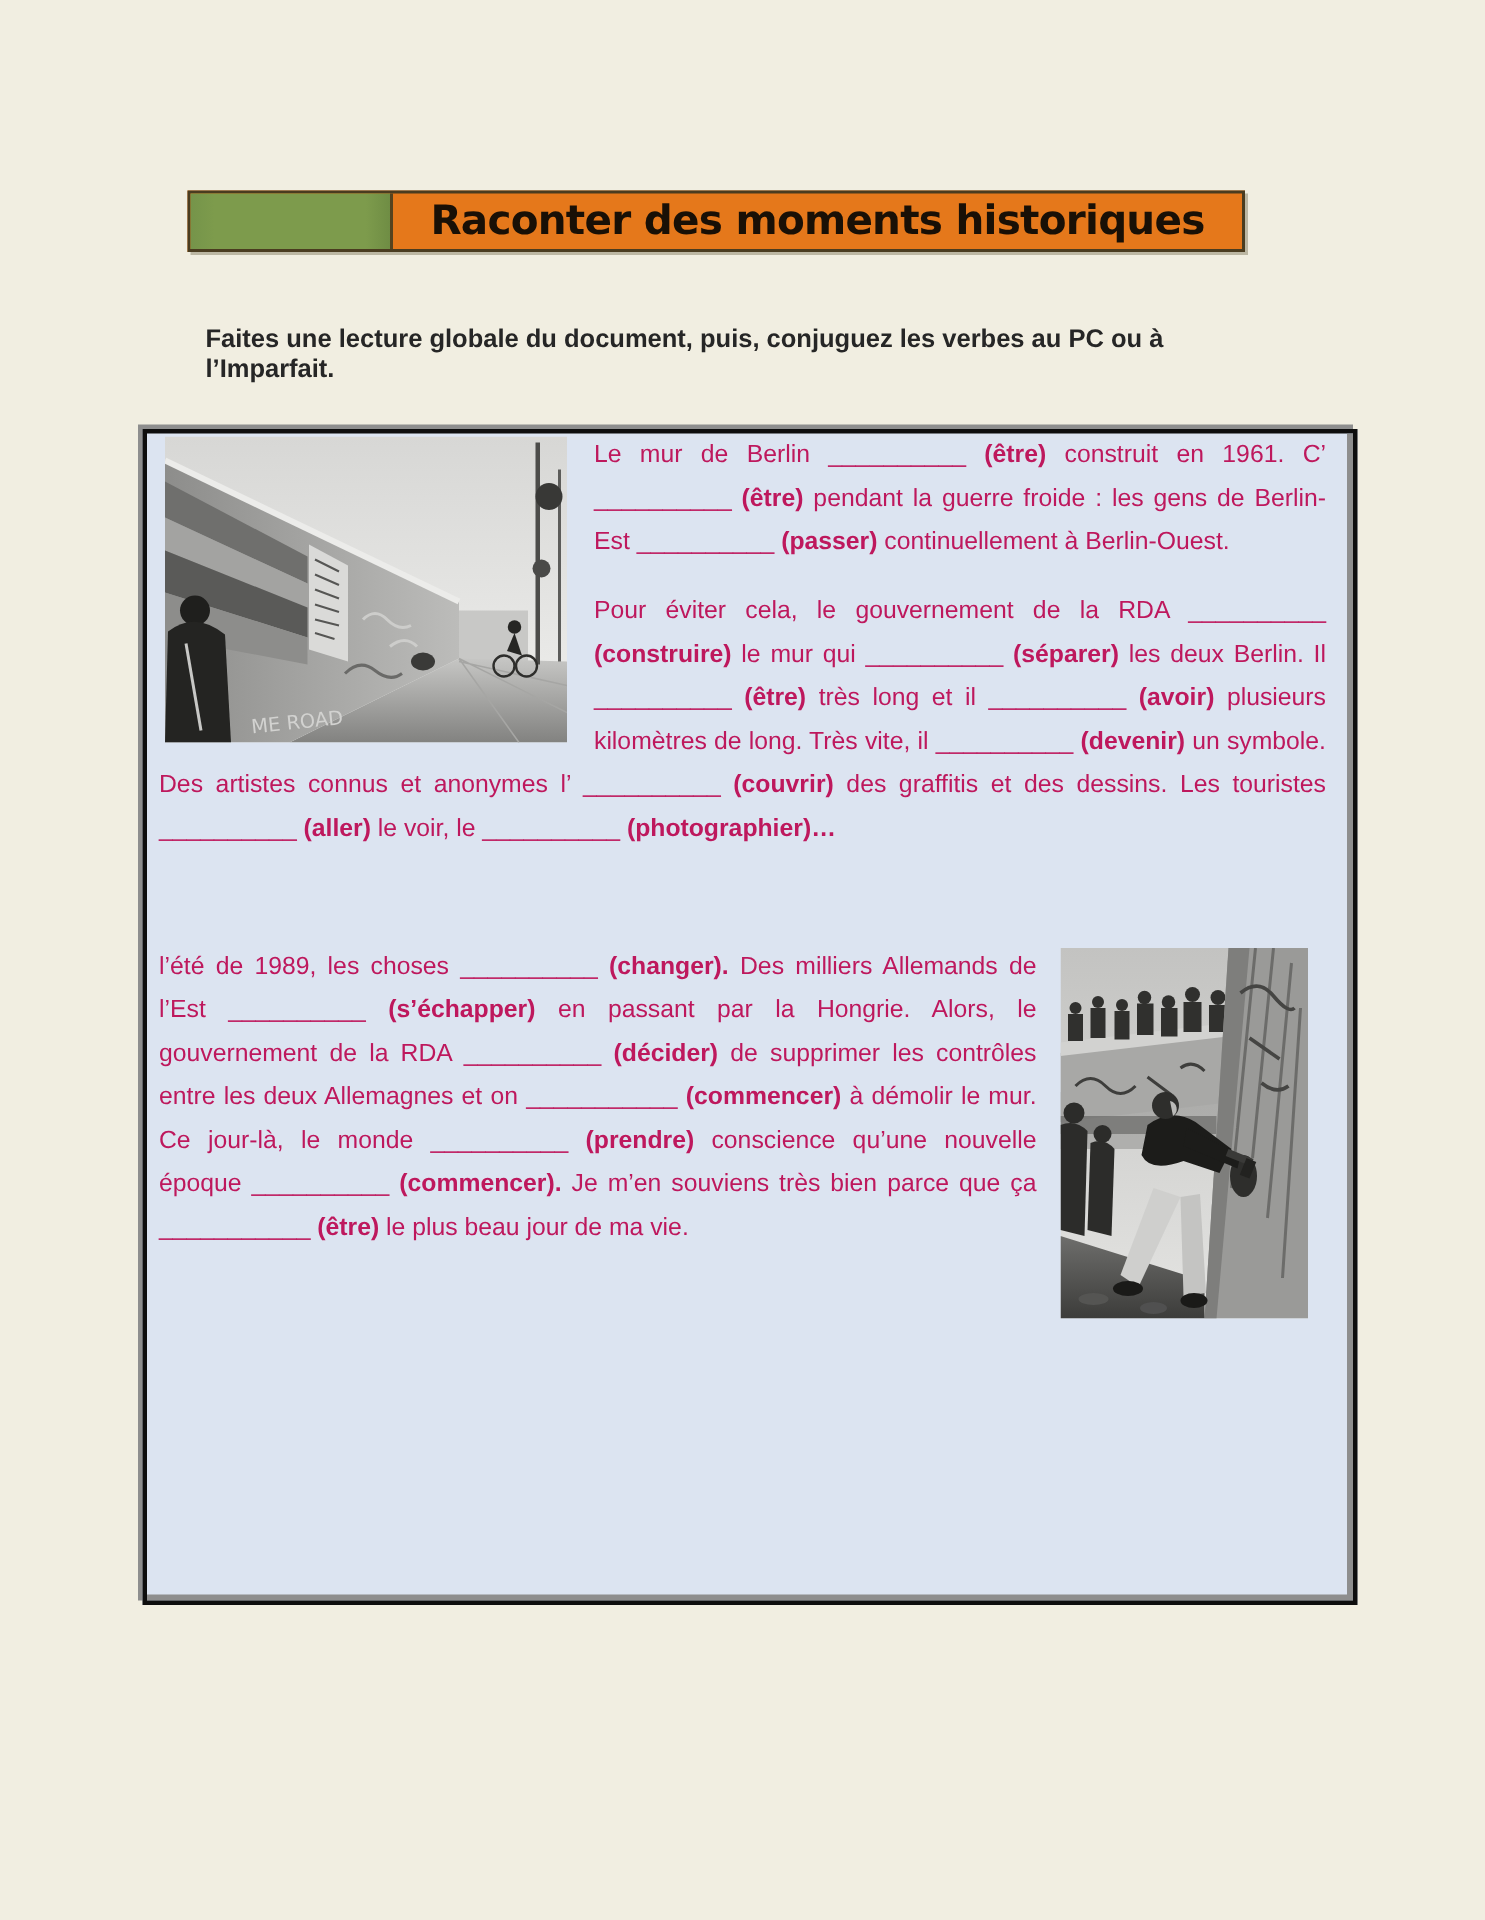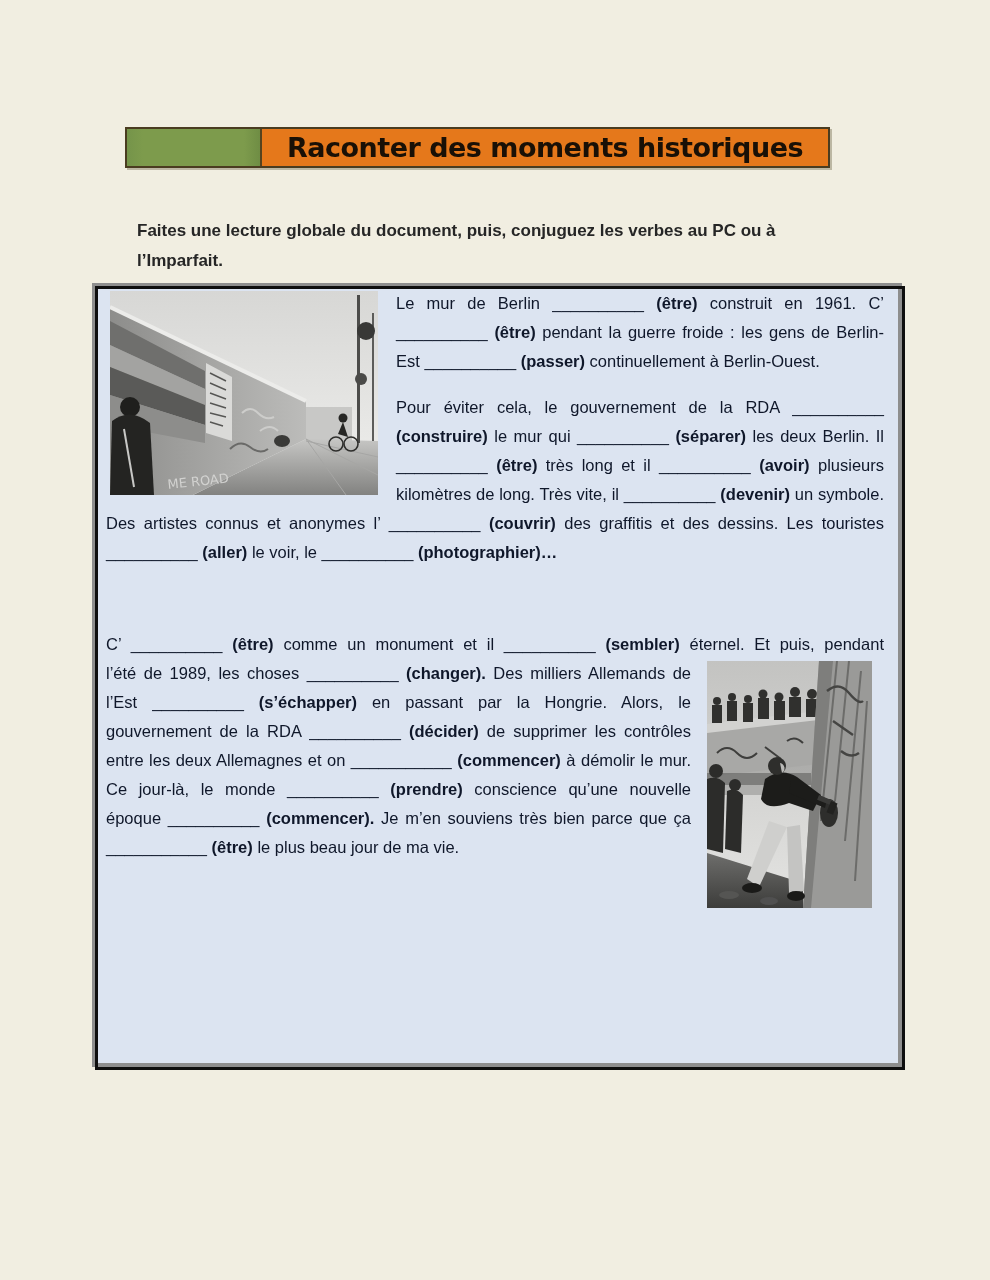--- a/index.html
+++ b/index.html
@@ -31,21 +31,21 @@
     flex:1; display:flex; align-items:center; justify-content:center;
     font-family:"DejaVu Sans","Liberation Sans",sans-serif;
     font-weight:800; font-size:27px; letter-spacing:-0.5px;
     color:#191006;
   }
 
   
   .instructions {
     position:absolute; left:137px; top:216px;
     width:695px;
-    font-weight:bold; font-size:17px; line-height:30px;
+    font-weight:bold; font-size:17px; line-height:20px;
     color:#262626;
   }
 
   
   .worksheet {
     position:absolute; left:95px; top:286px;
     width:810px; min-height:784px;
     background:#dce4f1;
     border:3px solid #0e0e0e;
     box-shadow:-3px -3px 0 #8e8e8e, inset -4px -4px 0 #8e8e8e;
@@ -53,21 +53,21 @@
   }
   .doc-title {
     margin:40px 0 22px 0;
     text-align:center;
     font-size:40px; line-height:46px; font-weight:bold;
     color:#111;
   }
   .para {
     font-size:16.5px; line-height:29px;
     text-align:justify;
-    color:#0f172a;
+    color:#be185d;
     margin:0 0 17px 0;
   }
   .para b { font-weight:bold; }
   .intro-line { text-align:justify; text-align-last:justify; margin:0; }
   .section-2 { margin-top:46px; }
   .flow2::after, .section-1::after { content:""; display:block; clear:both; }
 
   .photo { display:block; }
   .photo-left {
     float:left; width:268px; height:204px;
@@ -137,21 +137,20 @@
           <circle cx="20" cy="116" r="10" fill="#1f1f1d"></circle>
           <path d="M2,130 q18,-14 38,2 l4,72 L0,204 Z" fill="#242422"></path>
           <path d="M14,138 l10,58" stroke="#c8c8c6" stroke-width="2" fill="none"></path>
         </svg>
       </span>
       <p class="para"><span>Le mur de Berlin __________ </span><b>(être)</b><span> construit en 1961. C’ __________ </span><b>(être)</b><span> pendant la guerre froide : les gens de Berlin-Est __________ </span><b>(passer)</b><span> continuellement à Berlin-Ouest.</span></p>
       <p class="para"><span> Pour éviter cela, le gouvernement de la RDA __________ </span><b>(construire)</b><span> le mur qui __________ </span><b>(séparer)</b><span> les deux Berlin. Il __________ </span><b>(être)</b><span> très long et il __________ </span><b>(avoir)</b><span> plusieurs kilomètres de long. Très vite, il __________ </span><b>(devenir)</b><span> un symbole. Des artistes connus et anonymes l’ __________ </span><b>(couvrir)</b><span> des graffitis et des dessins. Les touristes __________ </span><b>(aller)</b><span> le voir, le __________ </span><b>(photographier)…</b></p>
     </div>
 
     <div class="section-2">
-      <p class="para intro-line"><span>C’ __________ </span><b>(être)</b><span> comme un monument et il __________ </span><b>(sembler)</b><span> éternel. Et puis, pendant</span></p>
       <div class="flow2">
         <span class="photo photo-right" role="img" aria-label="Black and white photo of a man hammering the Berlin Wall with soldiers standing on top">
           <svg viewBox="0 0 165 247" preserveAspectRatio="none">
             <defs>
               <linearGradient id="sky2" x1="0" y1="0" x2="0" y2="1">
                 <stop offset="0" stop-color="#c3c3c1"></stop>
                   <stop offset="1" stop-color="#e4e4e2"></stop>
               </linearGradient>
               <linearGradient id="gnd2" x1="0" y1="0" x2="0" y2="1">
                 <stop offset="0" stop-color="#6e6e6c"></stop>

